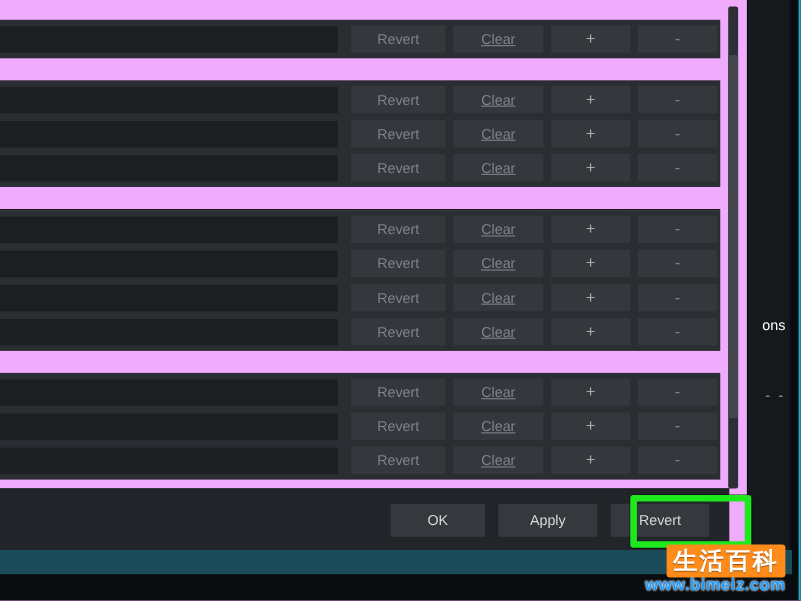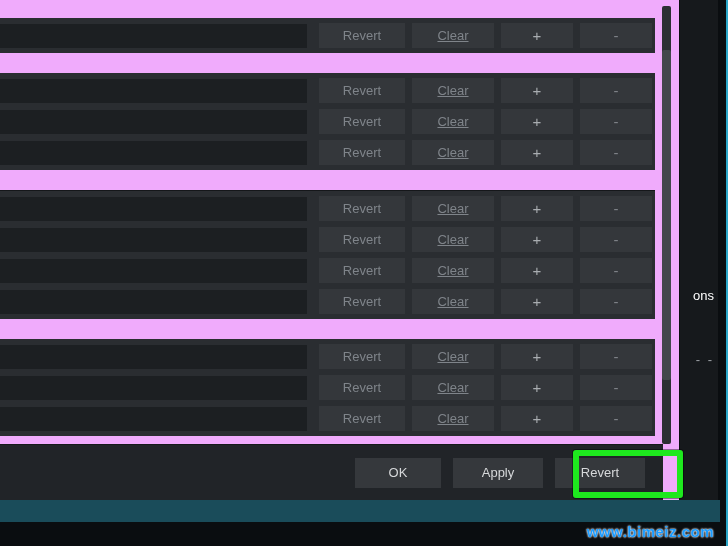--- a/index.html
+++ b/index.html
@@ -350,14 +350,15 @@
     <div class="dlg-btn cancel">Apply</div>
     <div class="dlg-btn apply">Revert</div>
   </div>
 </div>
 
 <div class="outer-frame-right"></div>
 
 <div class="highlight" id="hl" style="left: 573px; top: 450px; width: 110px; height: 48px;"></div>
 
 <div class="watermark">
+  <div class="row1">生活百科</div>
   <div class="row2">www.bimeiz.com</div>
 </div>
 
 </body></html>

